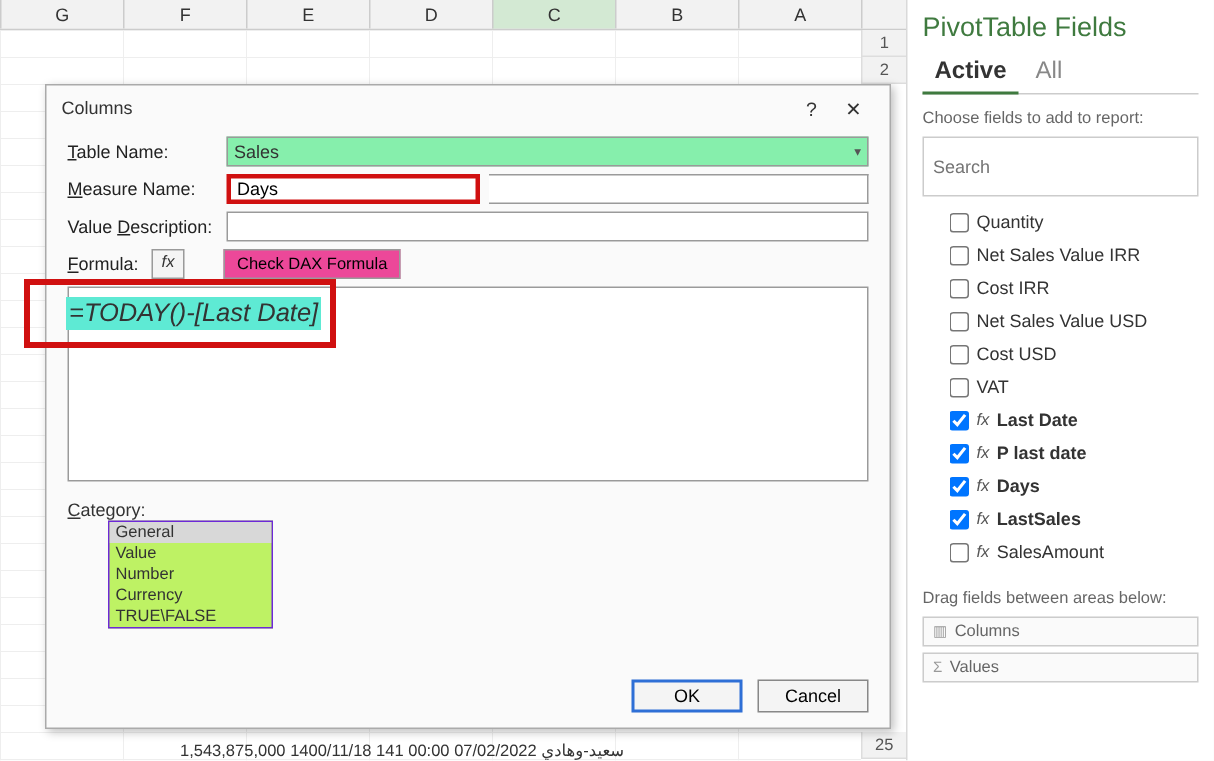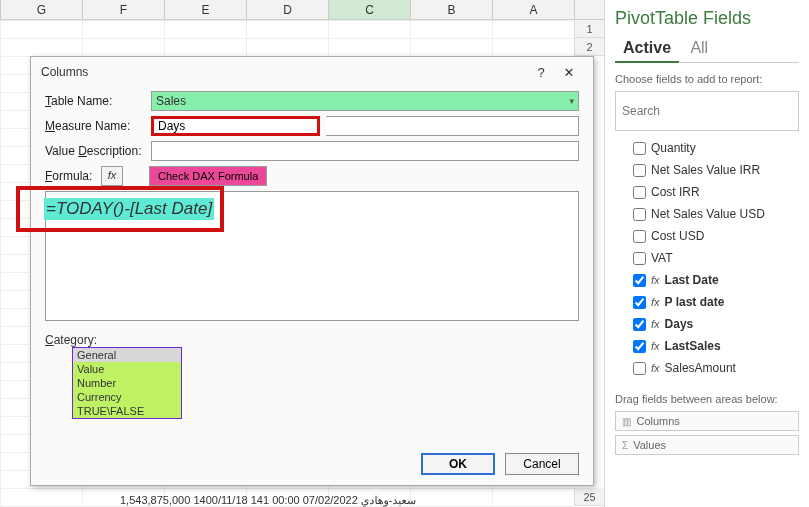--- a/index.html
+++ b/index.html
@@ -143,21 +143,21 @@
   .cat-item { padding:1px 4px; }
   .cat-item.sel { background:#d8d8d8; }
   .dlg-buttons {
     position:absolute; bottom:10px; right:14px;
     display:flex; gap:10px;
   }
   .dlg-btn {
     width:74px; height:22px; border:1px solid #888;
     background:#f4f4f4; font-size:12px; cursor:pointer;
   }
-  .dlg-btn.primary { border:2px solid #2e6fd6;font-weight:bold; }
+  .dlg-btn.primary { border:2px solid #2e6fd6; }
 </style>
 </head>
 <body>
 
 <div class="sheet">
   <div class="col-headers">
     <div class="col-h">G</div>
     <div class="col-h">F</div>
     <div class="col-h">E</div>
     <div class="col-h">D</div>

